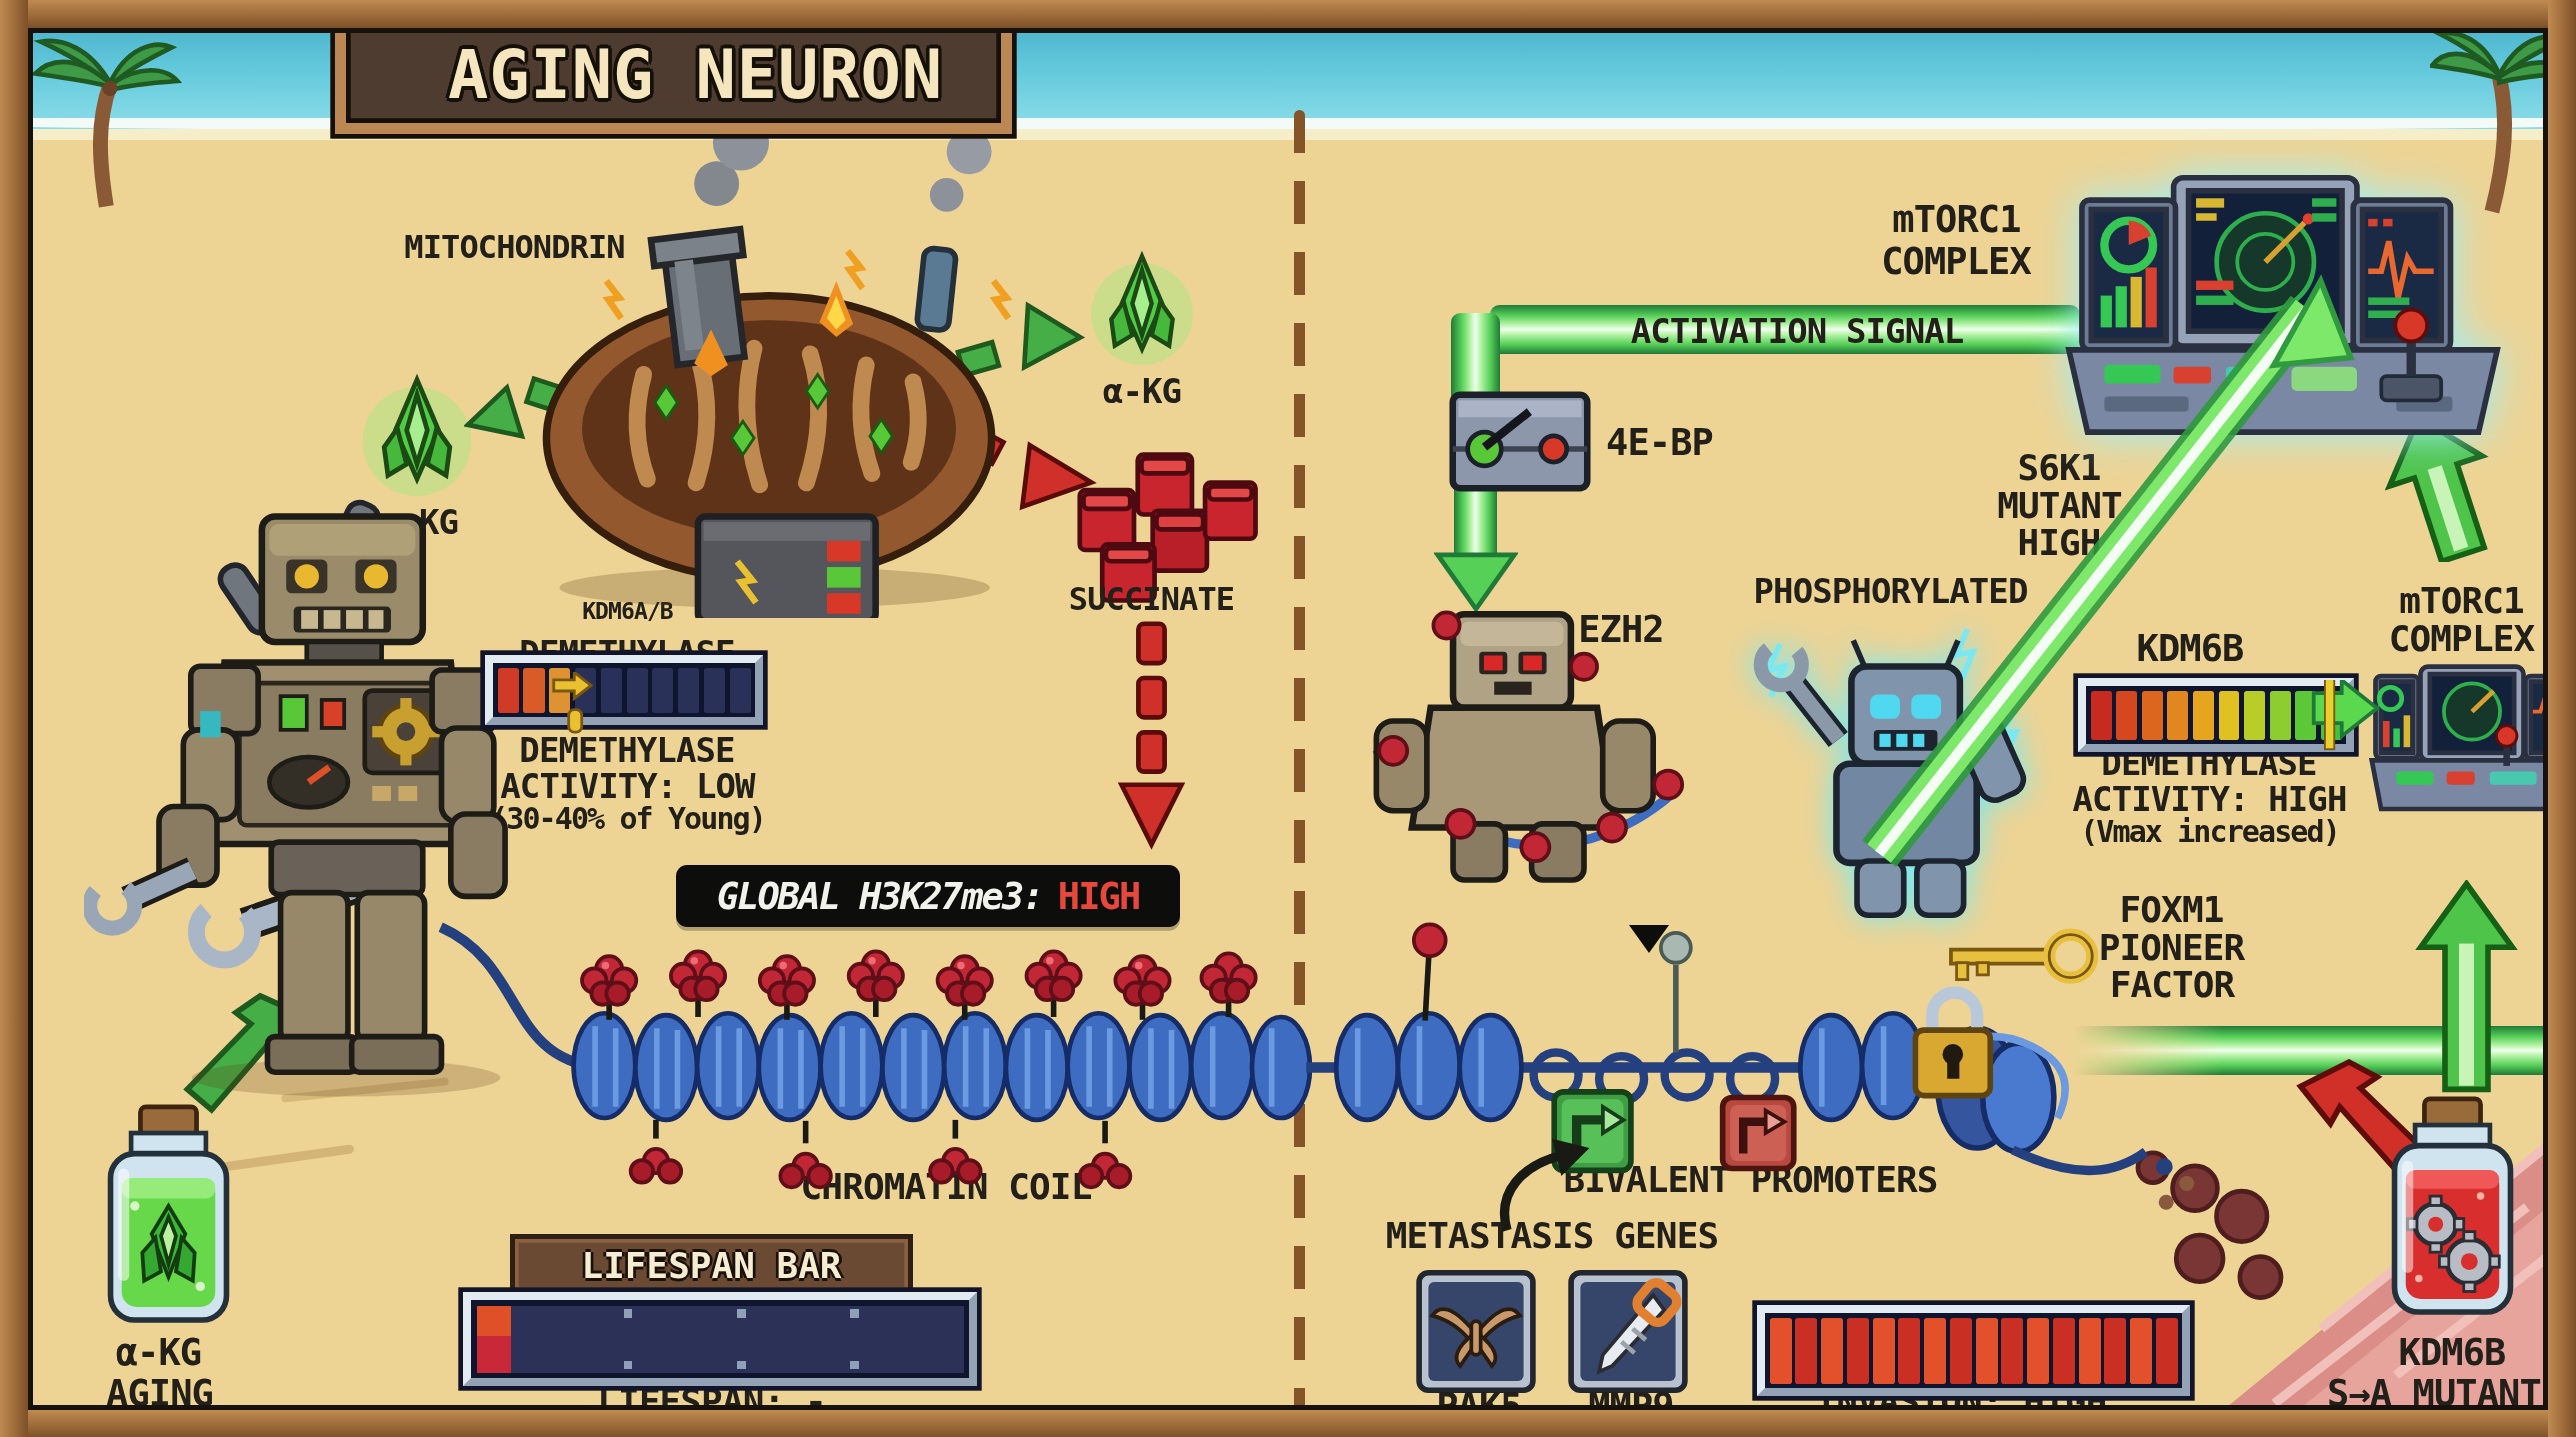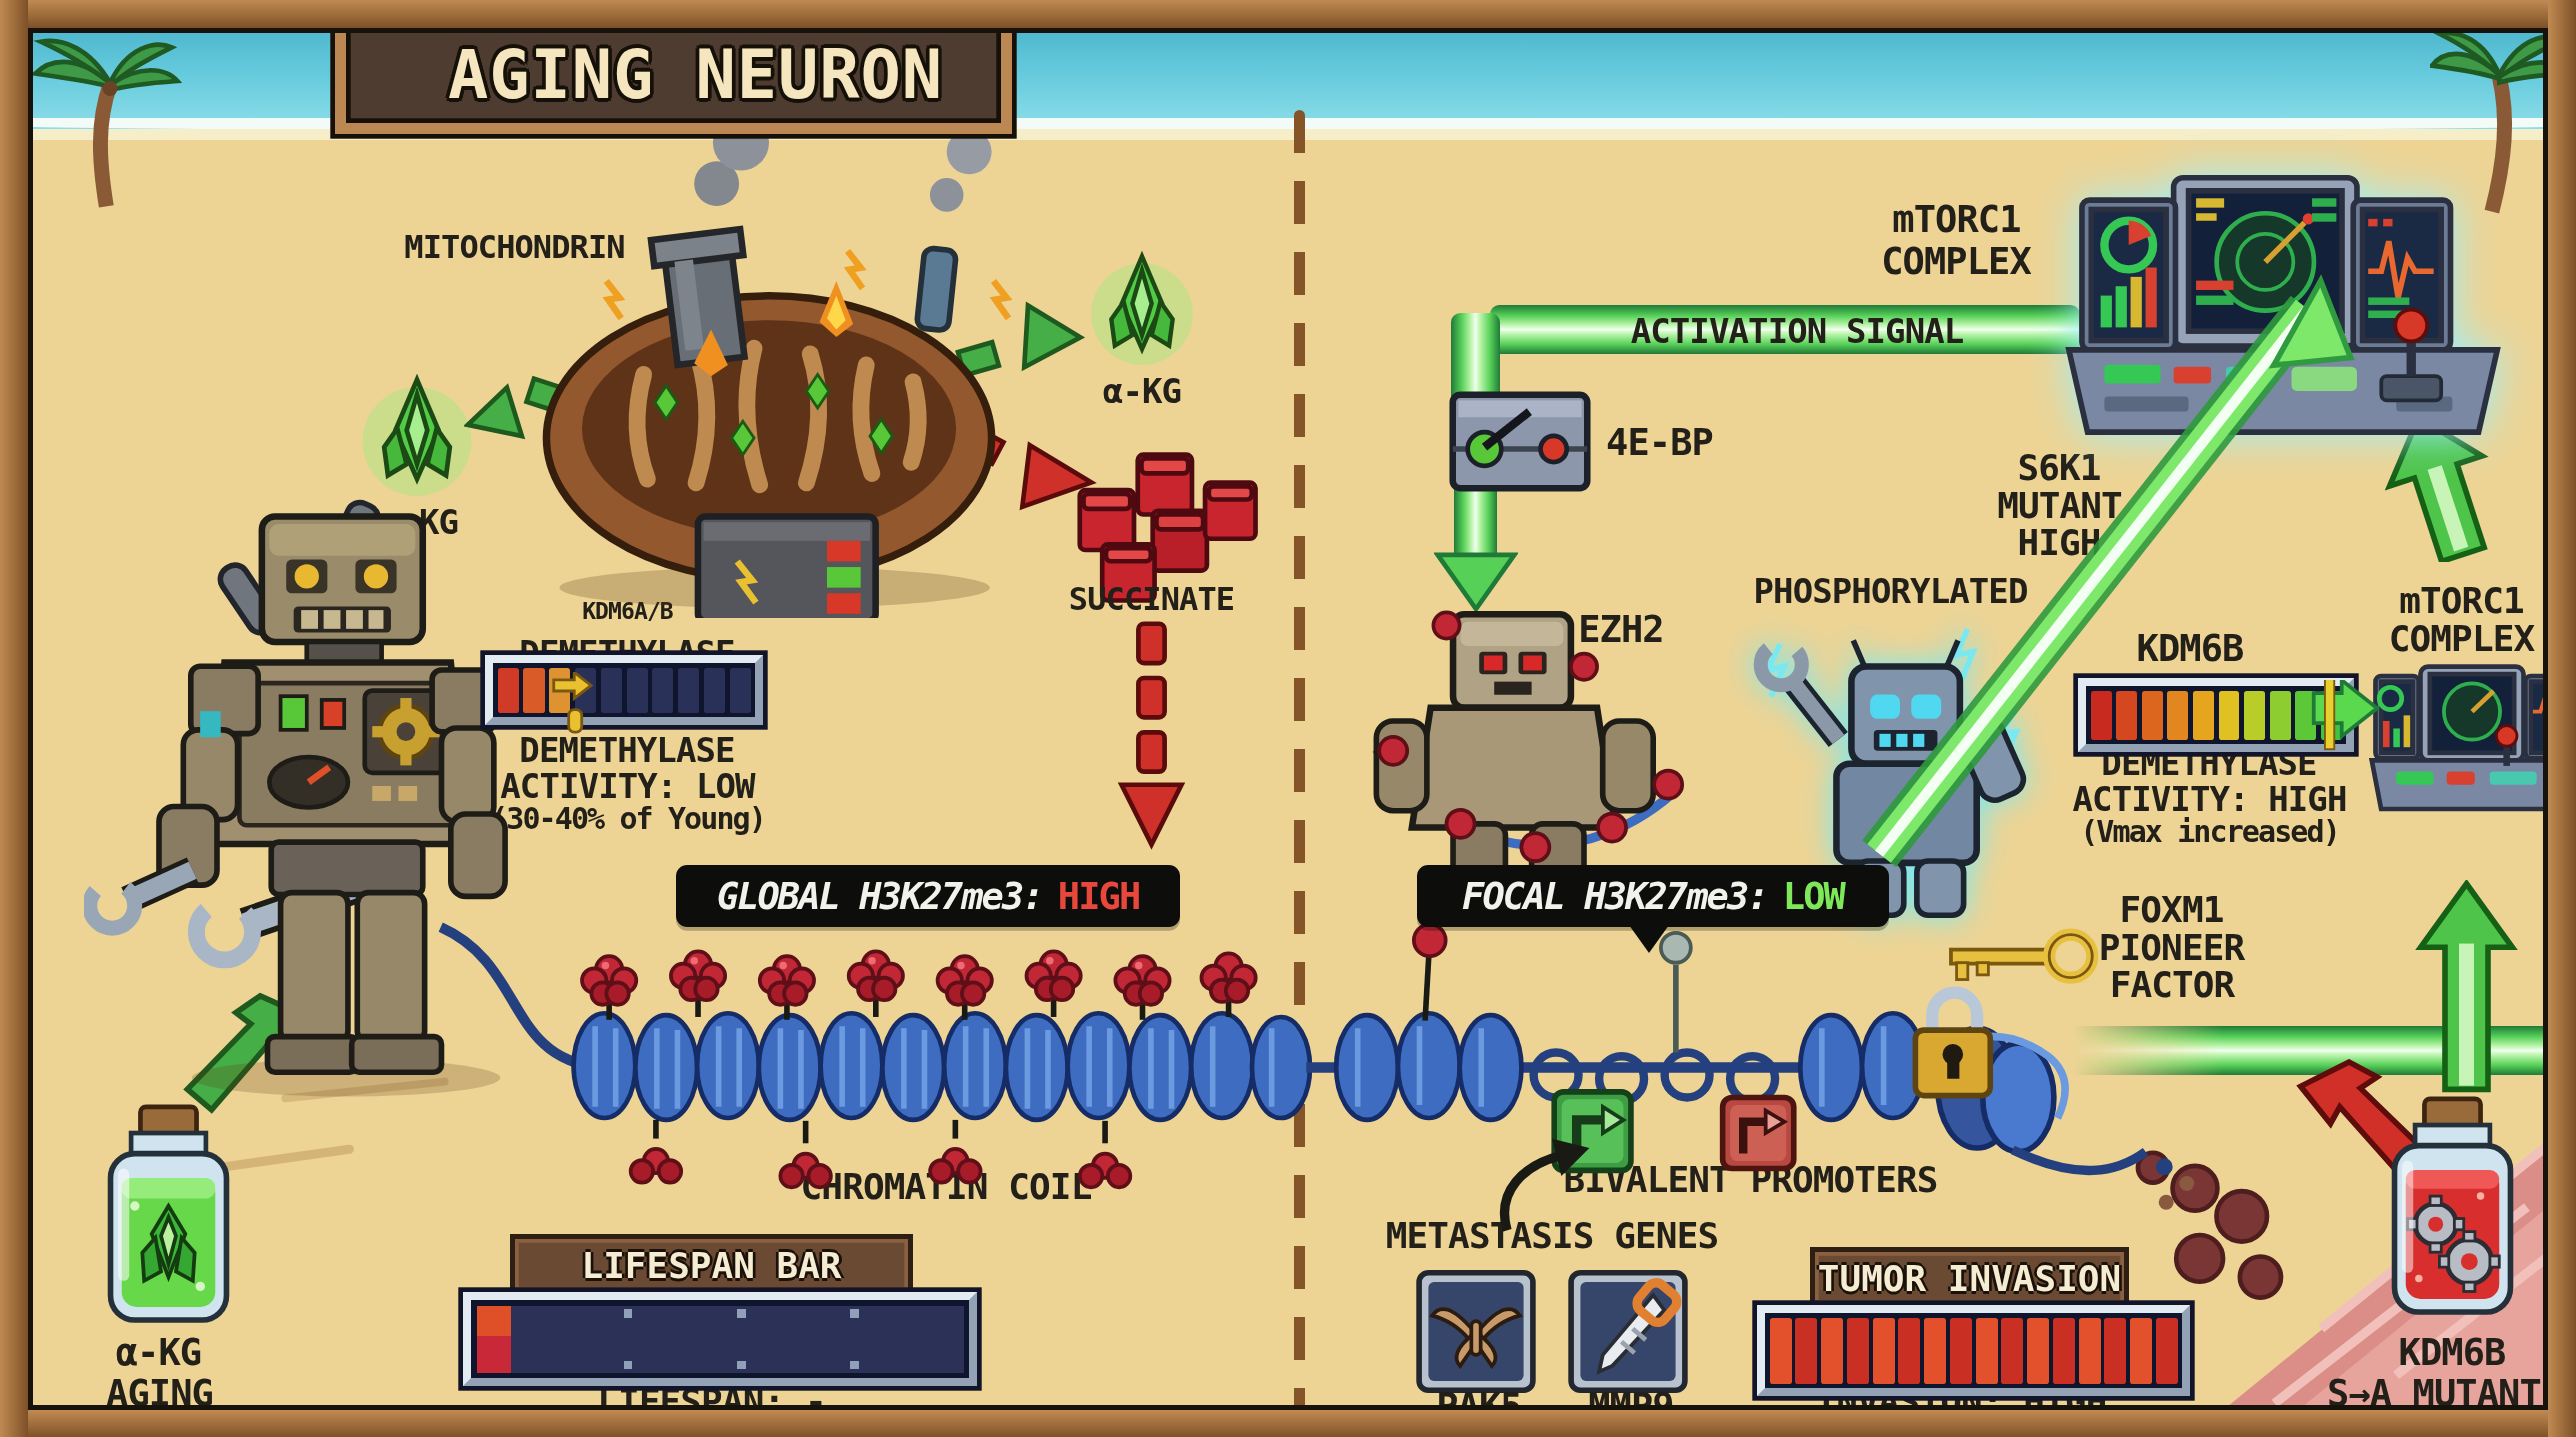--- a/index.html
+++ b/index.html
@@ -729,24 +729,20 @@
     <g transform="rotate(-18 60 80)">
       <polygon points="60,2 112,62 84,62 84,156 36,156 36,62 8,62" fill="#4ec44a" stroke="#166016" stroke-width="6"></polygon>
       <rect x="52" y="58" width="16" height="92" fill="#c8f4b8"></rect>
     </g>
   </svg>
   <svg class="abs" style="left:2415px;top:880px;z-index:10" width="103" height="215" viewBox="0 0 110 230">
     <polygon points="55,4 104,72 78,72 78,224 32,224 32,72 6,72" fill="#4ec44a" stroke="#166016" stroke-width="6"></polygon>
     <rect x="47" y="68" width="16" height="152" fill="#c8f4b8"></rect>
   </svg>
 
-  <div class="abs badge" style="left:1417px;top:865px;width:472px;height:62px">
-    <span class="bp">FOCAL H3K27me3:</span>
-    <span class="bv" style="color:#7ee85a">LOW</span>
-  </div>
   <div class="abs tail" style="left:1629px;top:925px"></div>
 
   <div class="abs t" style="left:2059px;top:891px;width:225px;font-size:36px;z-index:14">FOXM1</div>
   <div class="abs t" style="left:2050px;top:929px;width:243px;font-size:36px;z-index:14">PIONEER</div>
   <div class="abs t" style="left:2055px;top:966px;width:234px;font-size:36px;z-index:14">FACTOR</div>
 
   <div class="abs pipeH" style="left:2073px;top:1026px;width:501px;height:49px;z-index:8;
        -webkit-mask-image:linear-gradient(90deg,transparent,black 30%);mask-image:linear-gradient(90deg,transparent,black 30%)"></div>
 
   <div class="abs t" style="left:1554px;top:1161px;width:393px;font-size:36px">BIVALENT PROMOTERS</div>
@@ -774,23 +770,20 @@
     <rect x="14" y="14" width="102" height="106" rx="6" fill="#36456a"></rect>
     <g>
       <polygon points="92,28 104,44 48,104 34,110 38,92" fill="#e8ecf0" stroke="#2a2c34" stroke-width="4"></polygon>
       <line x1="58" y1="78" x2="72" y2="90" stroke="#9aa2ac" stroke-width="5"></line>
       <line x1="70" y1="64" x2="84" y2="76" stroke="#9aa2ac" stroke-width="5"></line>
       <rect x="78" y="18" width="36" height="36" rx="10" transform="rotate(40 96 36)" fill="none" stroke="#e08030" stroke-width="10"></rect>
     </g>
   </svg>
   <div class="abs t" style="left:1556px;top:1387px;width:150px;font-size:37px">MMP9</div>
 
-  <div class="abs plate" style="left:1810px;top:1247px;width:309px;height:52px">
-    <div class="pt wt">TUMOR INVASION</div>
-  </div>
   <div class="abs meter" style="left:1757px;top:1305px;width:408px;height:66px;gap:3.7px">
     <div class="seg" style="background:#e2512b"></div>
       <div class="seg" style="background:#c92f22"></div>
     <div class="seg" style="background:#e2512b"></div>
       <div class="seg" style="background:#c92f22"></div>
     <div class="seg" style="background:#e2512b"></div>
       <div class="seg" style="background:#c92f22"></div>
     <div class="seg" style="background:#e2512b"></div>
       <div class="seg" style="background:#c92f22"></div>
     <div class="seg" style="background:#e2512b"></div>

